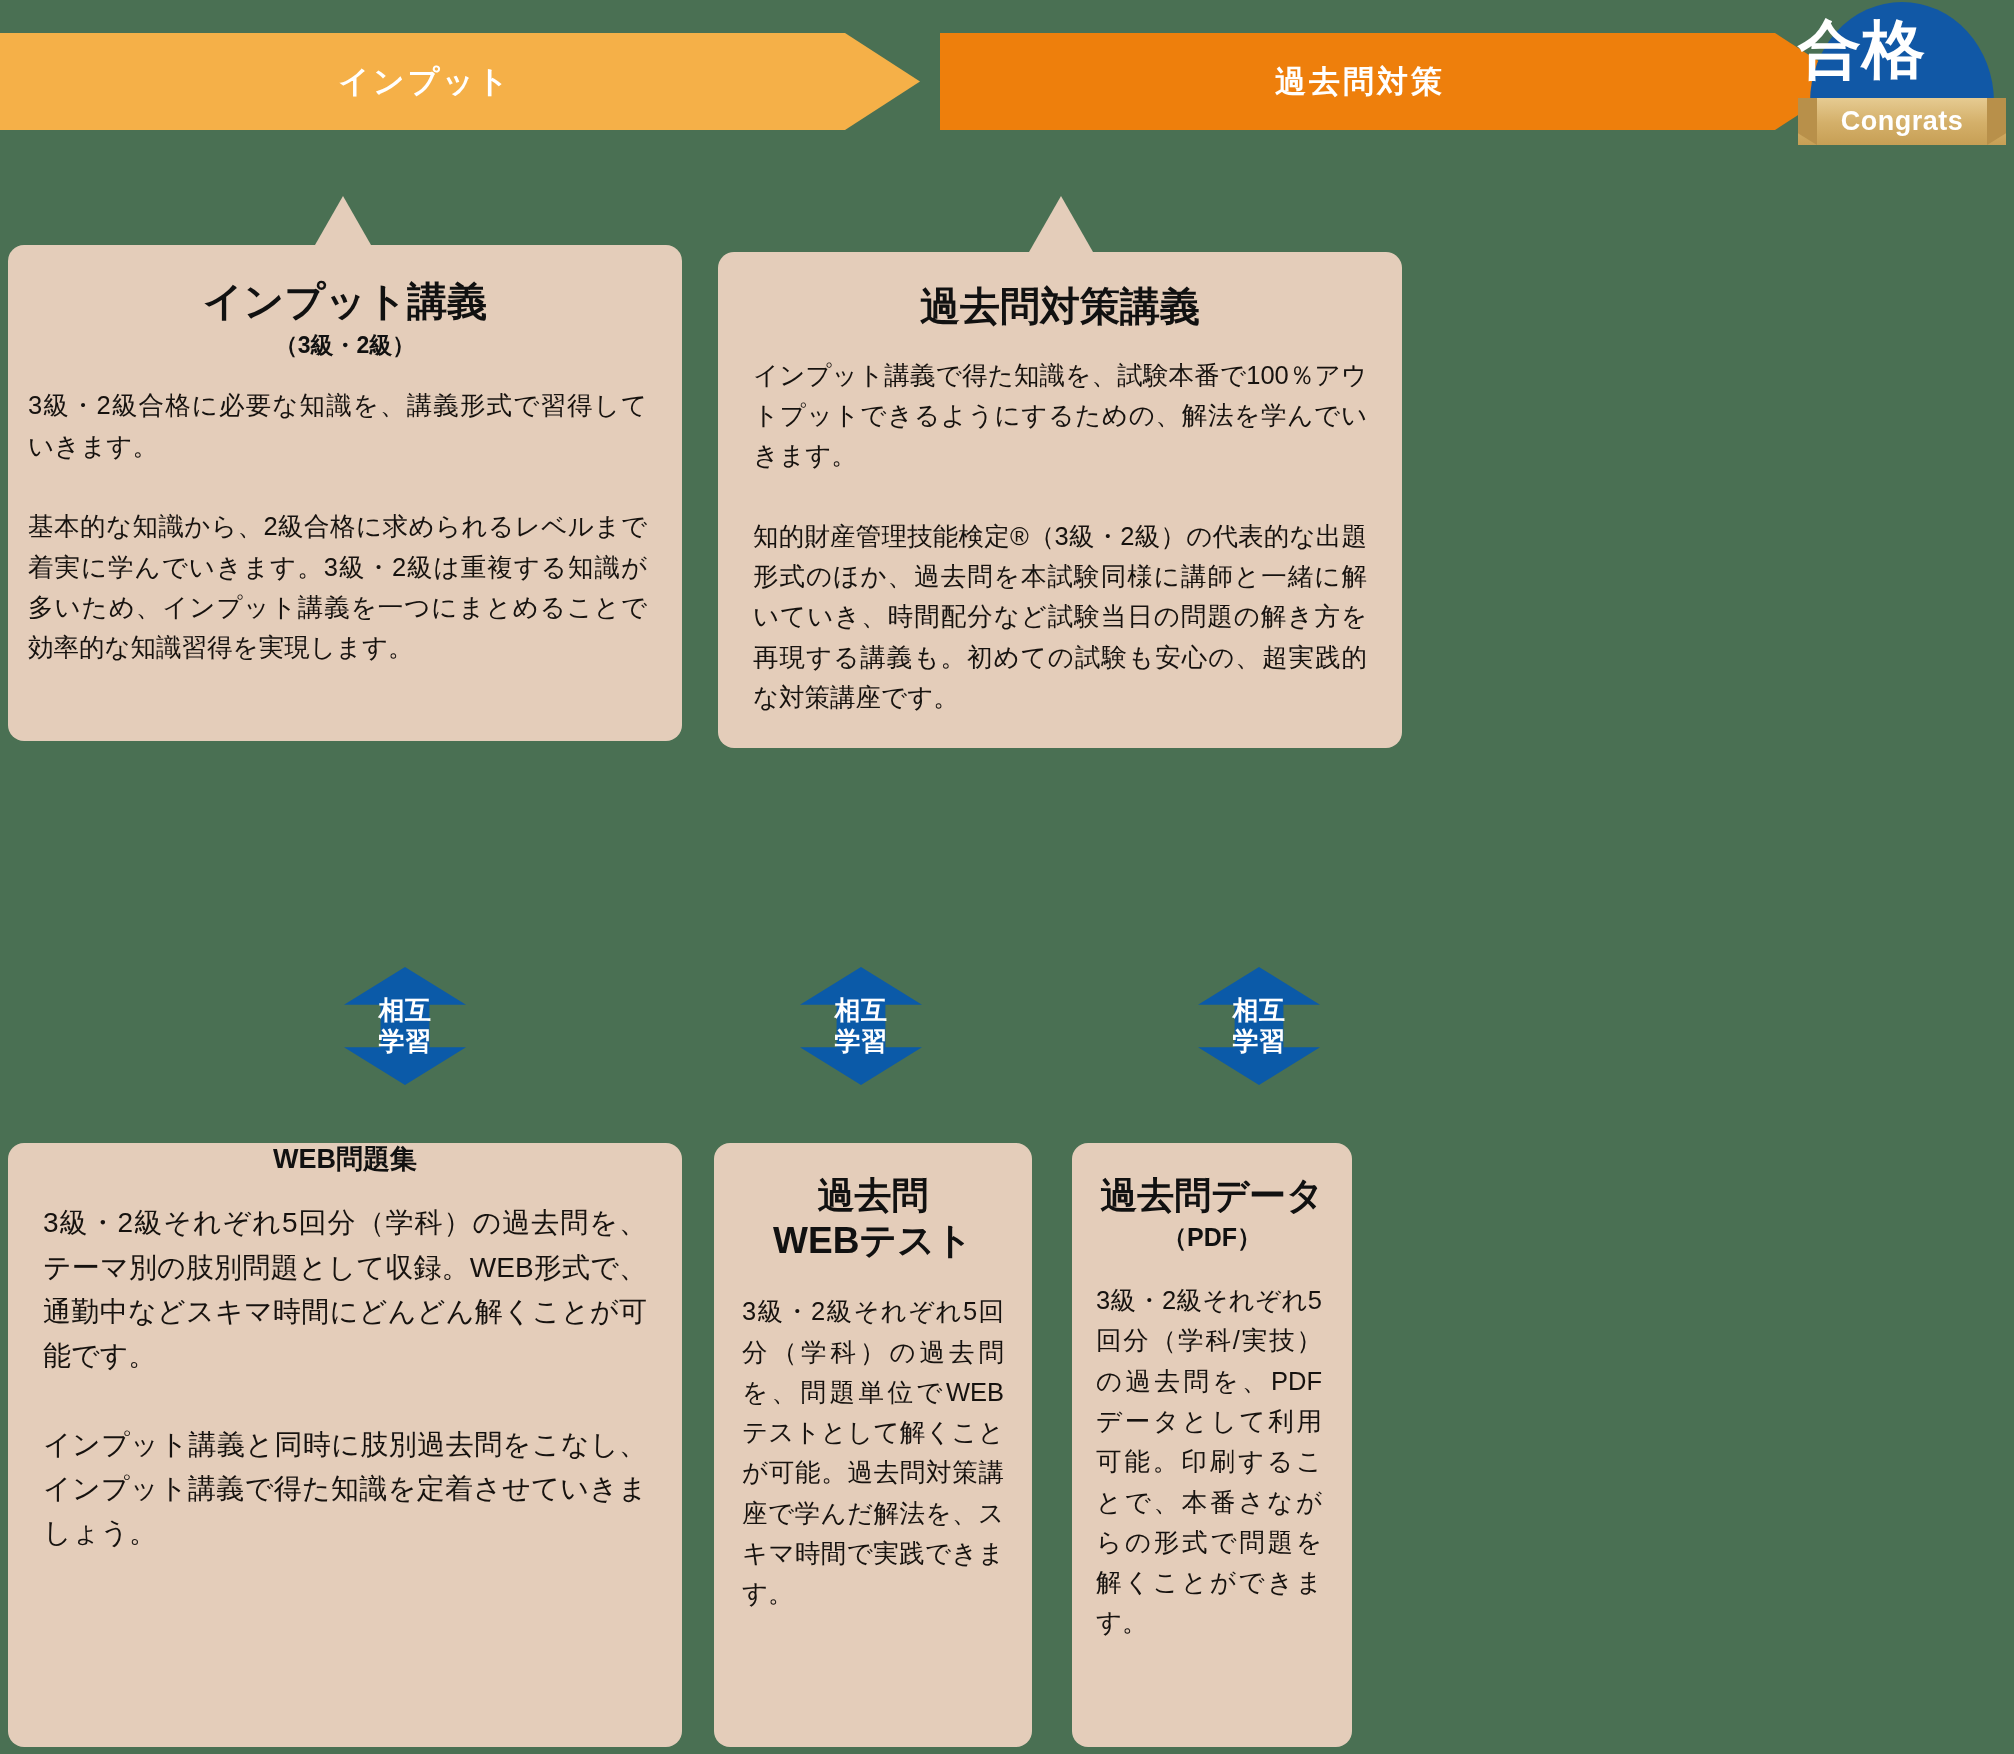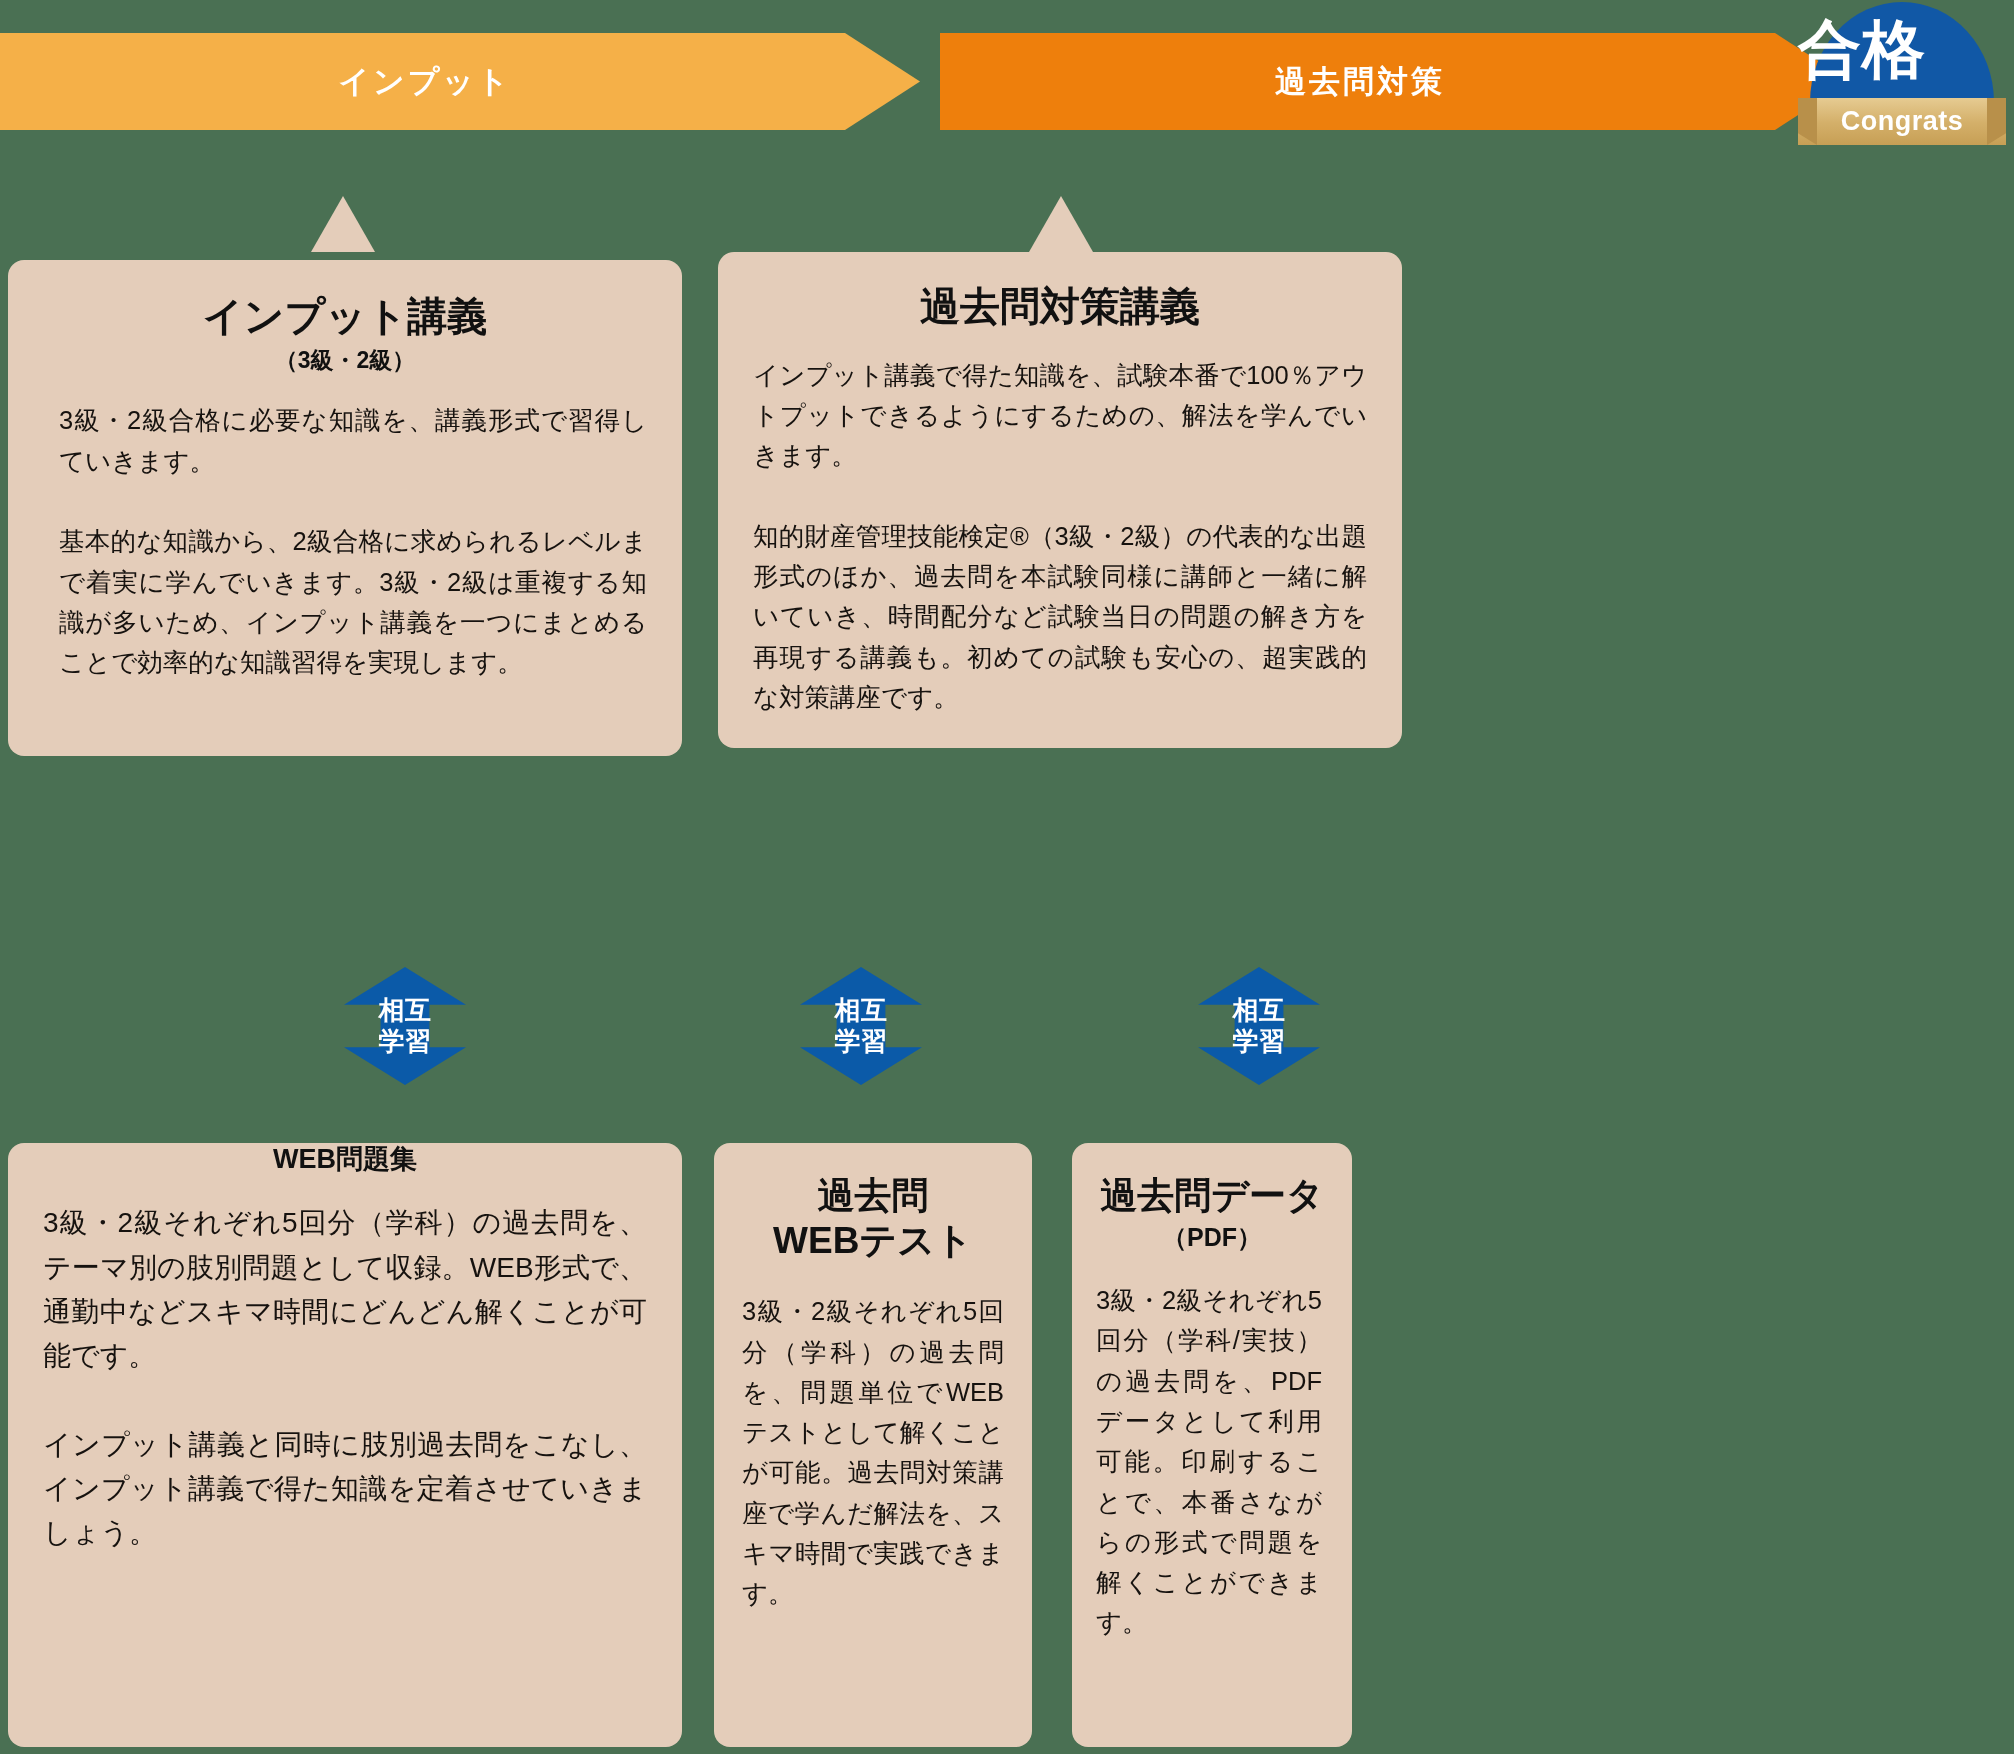--- a/index.html
+++ b/index.html
@@ -145,26 +145,26 @@
     margin: 0;
     color: #16120f;
     line-height: 1.58;
     text-align: justify;
     text-justify: inter-character;
   }
   .card-body p + p { margin-top: 1.58em; }
 
   
   #card-input {
-    left: 8px;  top: 260px;  width: 674px; height: 496px;
+    left: 8px;  top: 245px;  width: 674px; height: 496px;
     padding: 0;
   }
   #card-input .card-title { font-size: 40px; padding-top: 32px; }
   #card-input .card-sub { font-size: 23px; padding-top: 6px; }
-  #card-input .card-body { padding: 26px 35px 0 51px; font-size: 25.5px; }
+  #card-input .card-body { padding: 26px 35px 0 20px; font-size: 25.5px; }
 
   #card-kako {
     left: 718px; top: 252px; width: 684px; height: 496px;
   }
   #card-kako .card-title { font-size: 40px; padding-top: 30px; }
   #card-kako .card-body { padding: 24px 35px 0 35px; font-size: 25.5px; }
 
   
   #card-quest {
     left: 8px;  top: 1143px;  width: 674px; height: 604px;

